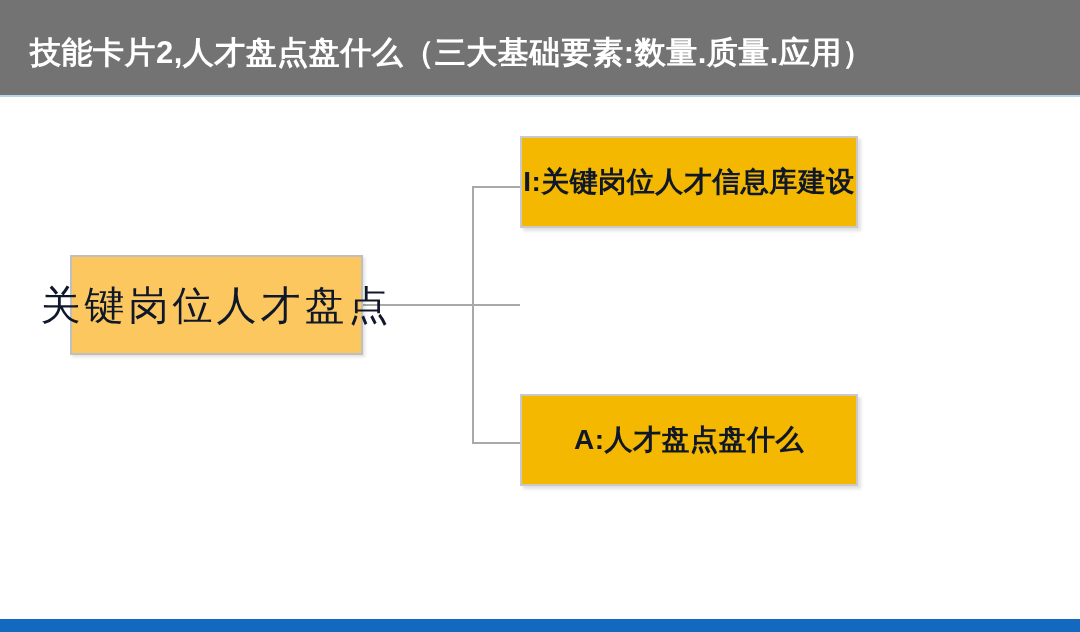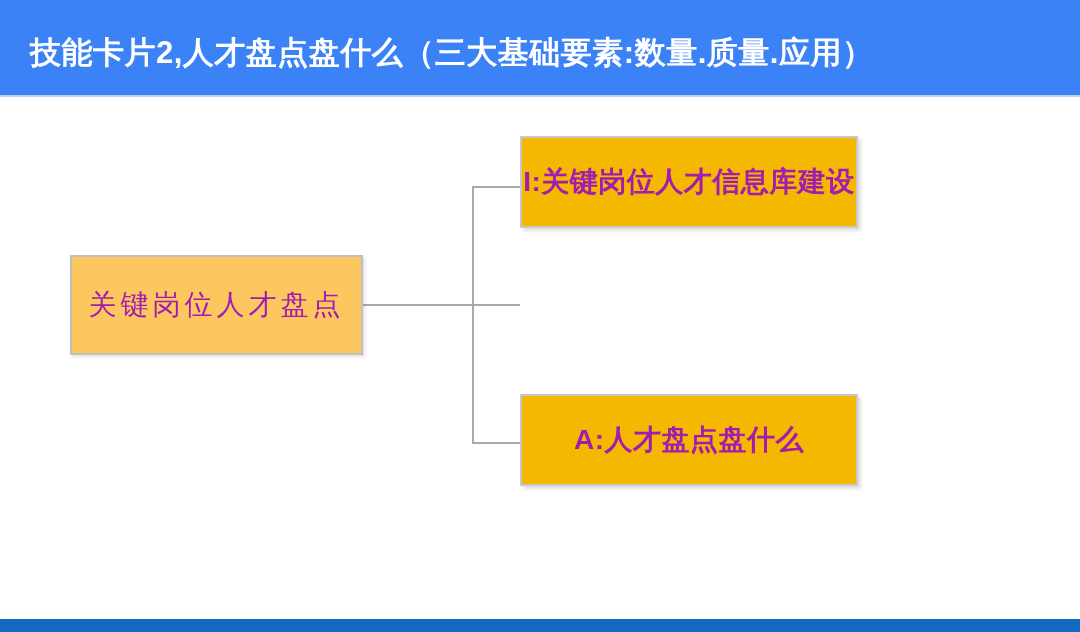--- a/index.html
+++ b/index.html
@@ -11,21 +11,21 @@
     overflow: hidden;
     font-family: "Liberation Sans", "DejaVu Sans", sans-serif;
   }
 
   
   .header-bar {
     position: absolute;
     left: 0; top: 0;
     width: 100%;
     height: 97px;
-    background: #3b82f6;
+    background: #737373;
     border-bottom: 2px solid #B9D3EC;
     box-sizing: border-box;
     display: flex;
     align-items: center;
   }
   .slide-title {
     margin-left: 30px;
     margin-top: 10px;
     color: #ffffff;
     font-size: 31px;
@@ -43,31 +43,31 @@
     background: #1368BF;
   }
 
   
   .node {
     position: absolute;
     box-sizing: border-box;
     display: flex;
     align-items: center;
     justify-content: center;
-    color: #a21caf;
+    color: #0f172a;
     white-space: nowrap;
     text-align: center;
   }
   .root-node {
     left: 70px; top: 255px;
     width: 293px; height: 100px;
     background: #FBC75E;
     border: 2px solid #BFBFBF;
     box-shadow: 2px 2px 3px rgba(0,0,0,0.12);
-    font-size: 28px;
+    font-size: 40px;
     font-weight: 400;
     letter-spacing: 4px;
   }
   .child-node {
     left: 520px;
     width: 338px; height: 92px;
     background: #F5B800;
     border: 2px solid #C9C9C9;
     box-shadow: 3px 3px 3px rgba(0,0,0,0.12);
     font-size: 28px;

